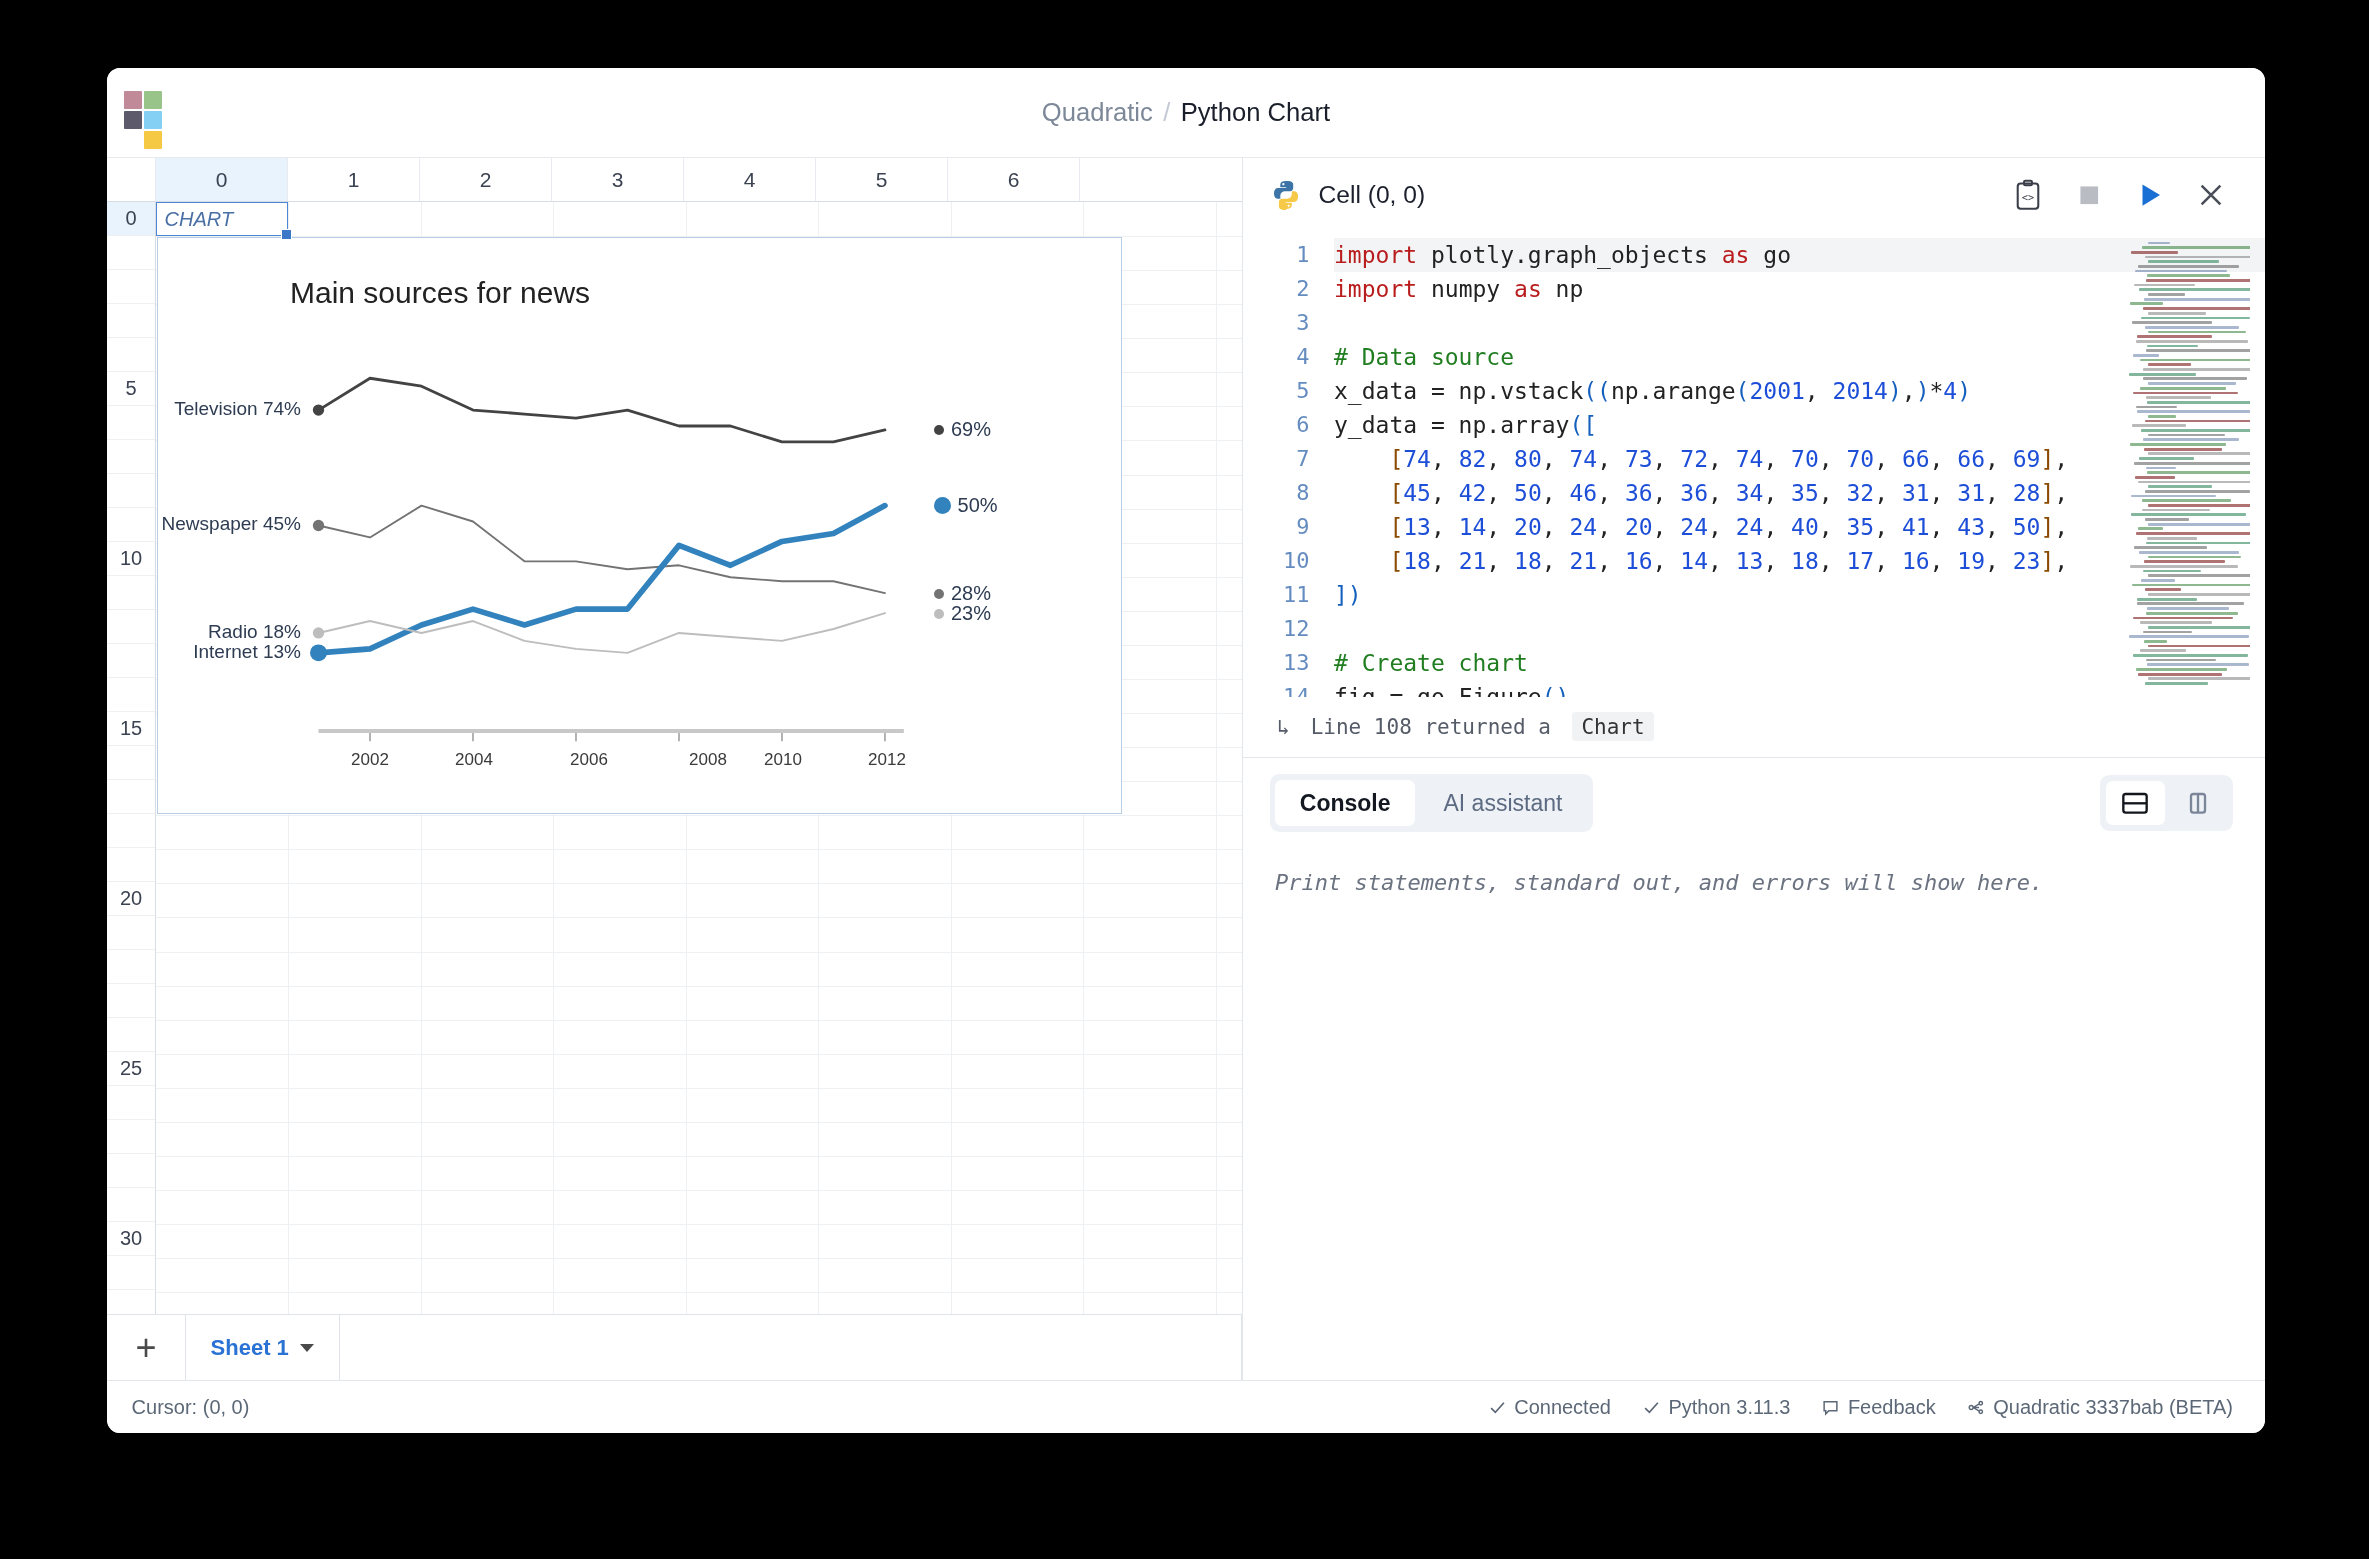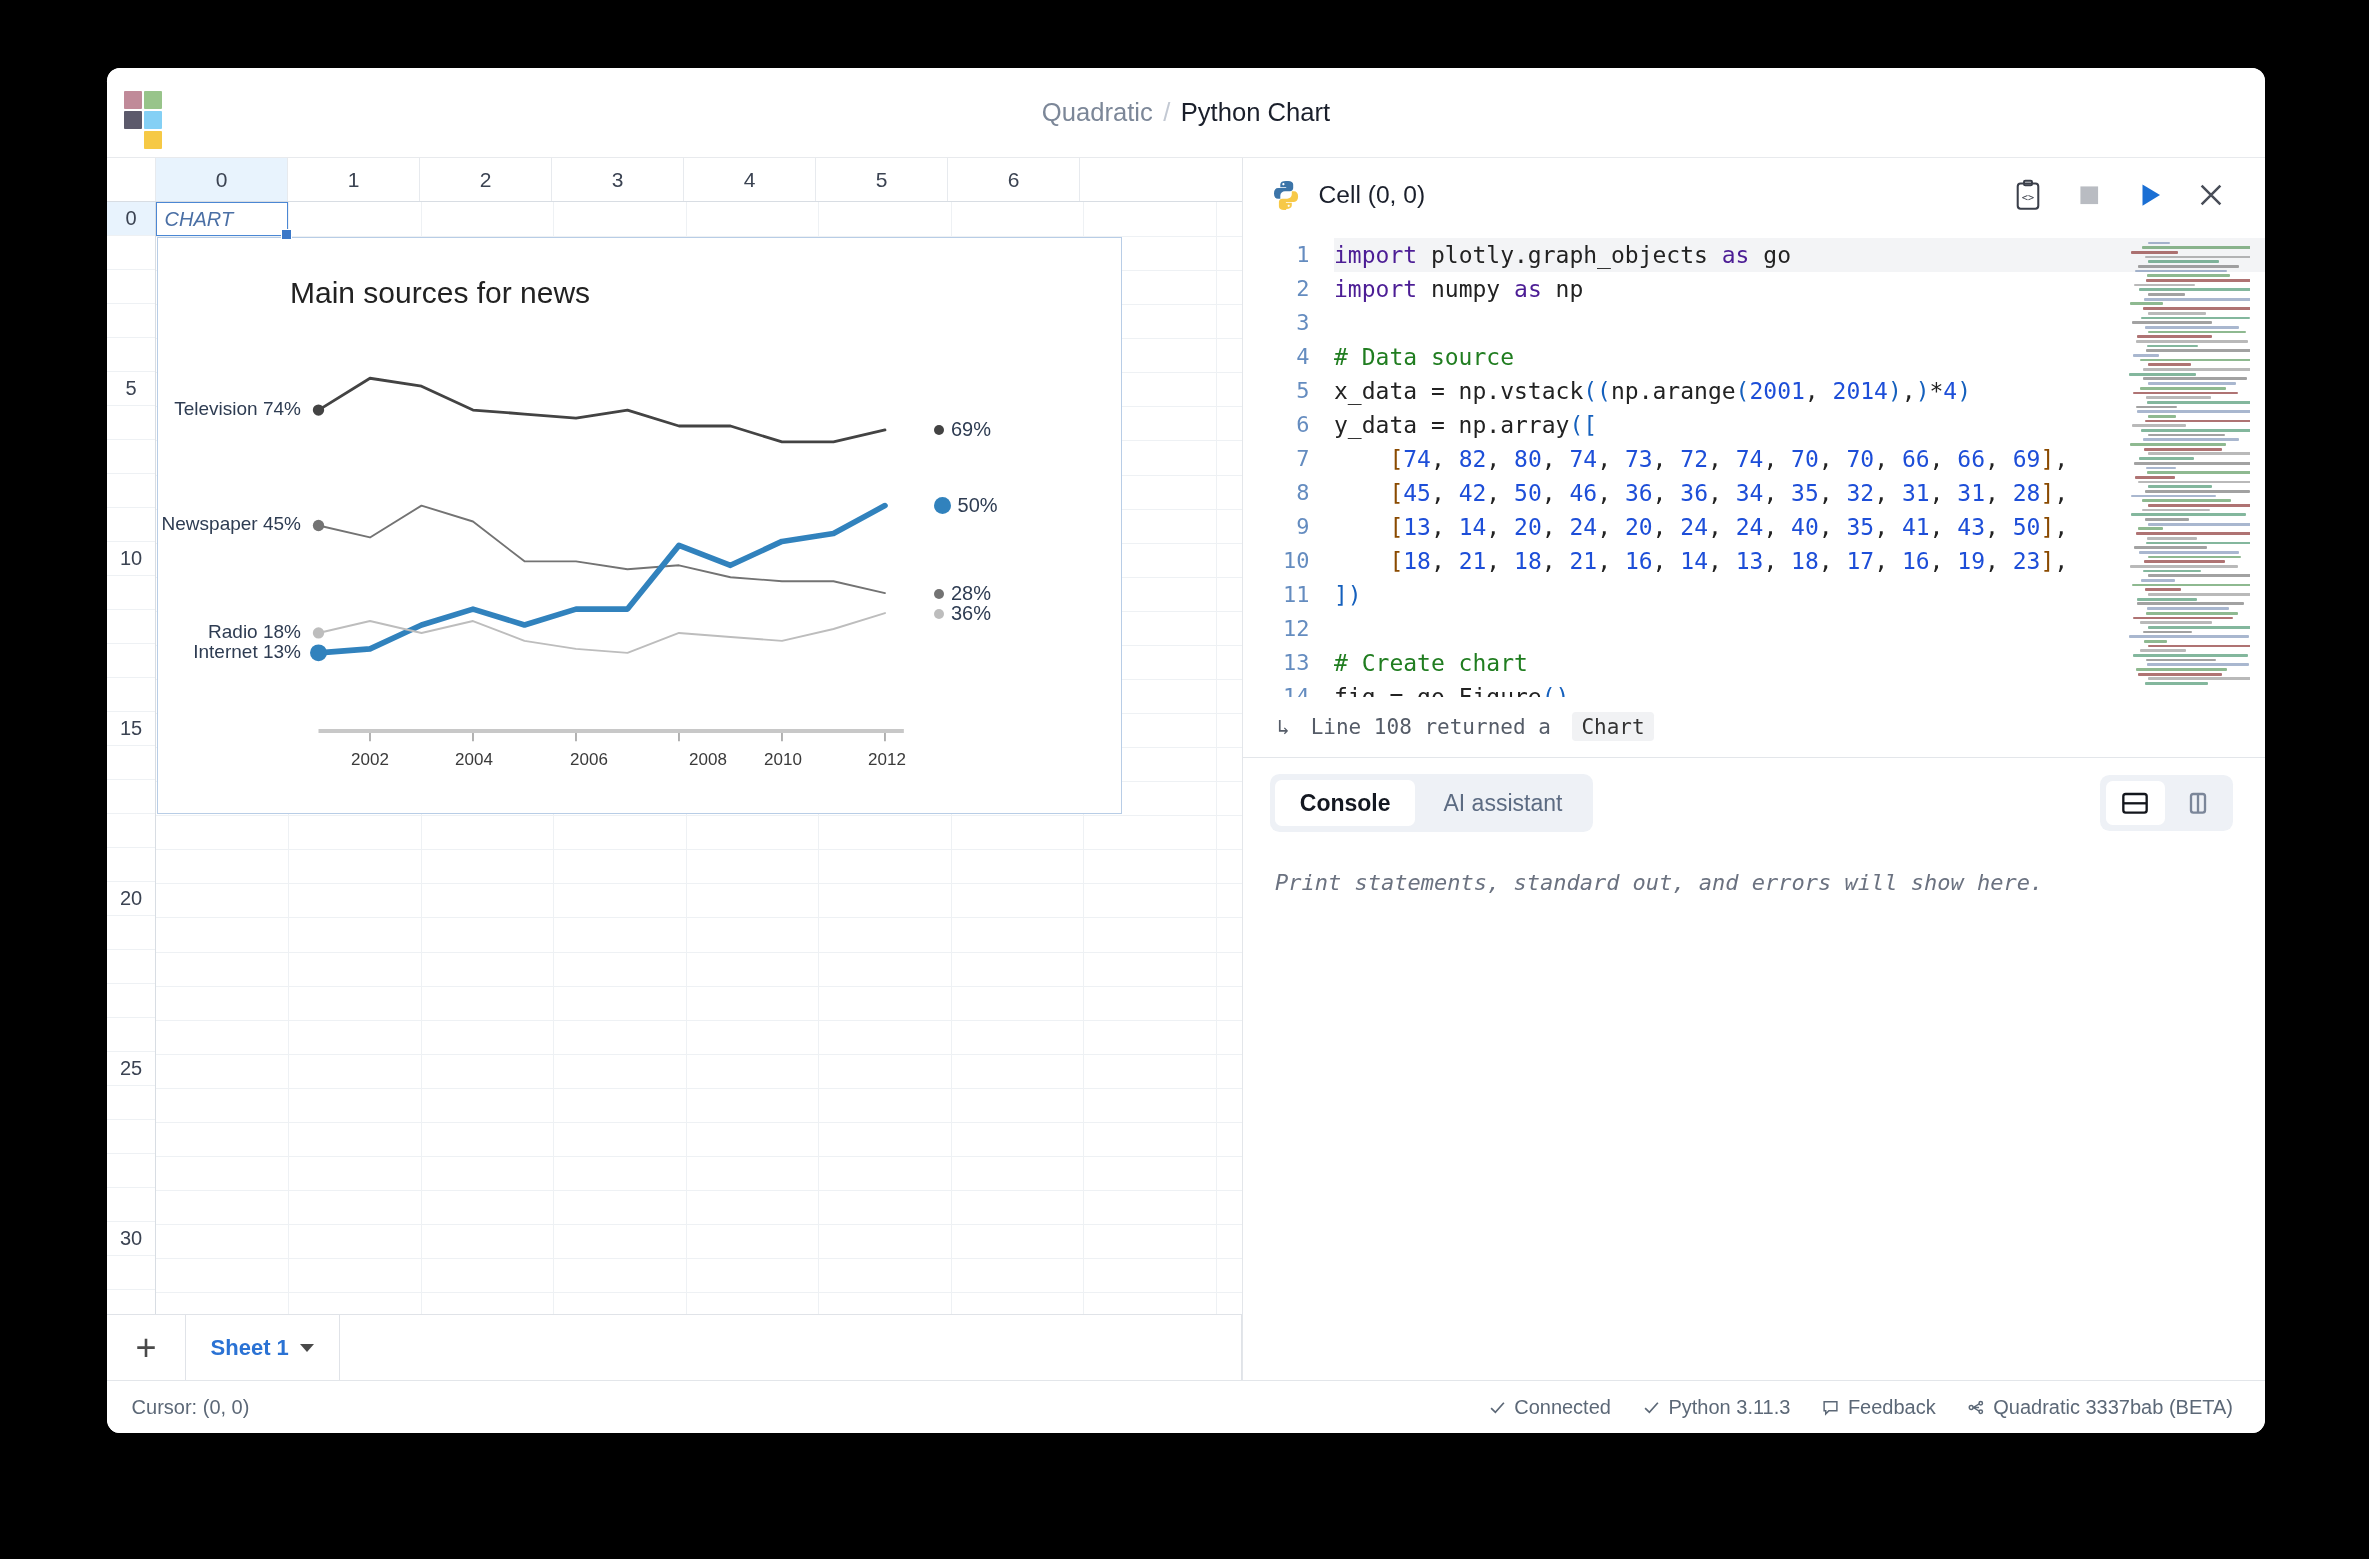--- a/index.html
+++ b/index.html
@@ -230,21 +230,21 @@
   }
   .cline { display: flex; }
   .cline.hl .ctext { background: #f3f4f6; }
   .lnum {
     width: 91px; flex: 0 0 91px;
     text-align: right; padding-right: 24.6px;
     color: #4a78b5; opacity: .85;
     font-size: 22px;
   }
   .ctext { flex: 1 1 auto; padding-right: 17px; white-space: pre-wrap; color: #222; }
-  .k   { color: #4c1d95; }
+  .k   { color: #b91c1c; }
   .cm  { color: #207d20; }
   .num { color: #1d4ed8; }
   .br  { color: #8a4a00; }
   .pr  { color: #1560bd; }
 
   .minimap {
     position: absolute; right: 15px; top: 9.5px;
     width: 121px; bottom: 9.5px;
     opacity: .9; overflow: hidden;
   }
@@ -455,21 +455,21 @@
               </g>
           </svg>
           <div id="chartLabels">
               <div class="lbl-left" style="right: 820px; top: 160px;">Television 74%</div>
               <div class="lbl-right" style="left: 776px; top: 179px;"><span style="display:inline-block;width:10.4px;height:10.4px;border-radius:50%;background:#434343;vertical-align:middle;margin-right:6.6px"></span><span style="vertical-align:middle">69%</span></div>
               <div class="lbl-left" style="right: 820px; top: 275px;">Newspaper 45%</div>
               <div class="lbl-right" style="left: 776px; top: 343px;"><span style="display:inline-block;width:10.4px;height:10.4px;border-radius:50%;background:#737373;vertical-align:middle;margin-right:6.6px"></span><span style="vertical-align:middle">28%</span></div>
               <div class="lbl-left" style="right: 820px; top: 403px;">Internet 13%</div>
               <div class="lbl-right" style="left: 776px; top: 255px;"><span style="display:inline-block;width:17px;height:17px;border-radius:50%;background:#3182bd;vertical-align:middle;margin-right:6.6px"></span><span style="vertical-align:middle">50%</span></div>
               <div class="lbl-left" style="right: 820px; top: 383px;">Radio 18%</div>
-              <div class="lbl-right" style="left: 776px; top: 363px;"><span style="display:inline-block;width:10.4px;height:10.4px;border-radius:50%;background:#bdbdbd;vertical-align:middle;margin-right:6.6px"></span><span style="vertical-align:middle">36%</span></div>
+              <div class="lbl-right" style="left: 776px; top: 363px;"><span style="display:inline-block;width:10.4px;height:10.4px;border-radius:50%;background:#bdbdbd;vertical-align:middle;margin-right:6.6px"></span><span style="vertical-align:middle">23%</span></div>
             </div>
           <div id="chartTicks">
               <div class="axis-tick" style="left: 212px; top: 512px;">2002</div>
               <div class="axis-tick" style="left: 316px; top: 512px;">2004</div>
               <div class="axis-tick" style="left: 419px; top: 512px; margin-left: 12px;">2006</div>
               <div class="axis-tick" style="left: 522px; top: 512px; margin-left: 28px;">2008</div>
               <div class="axis-tick" style="left: 625px; top: 512px;">2010</div>
               <div class="axis-tick" style="left: 729px; top: 512px;">2012</div>
             </div>
         </div>

